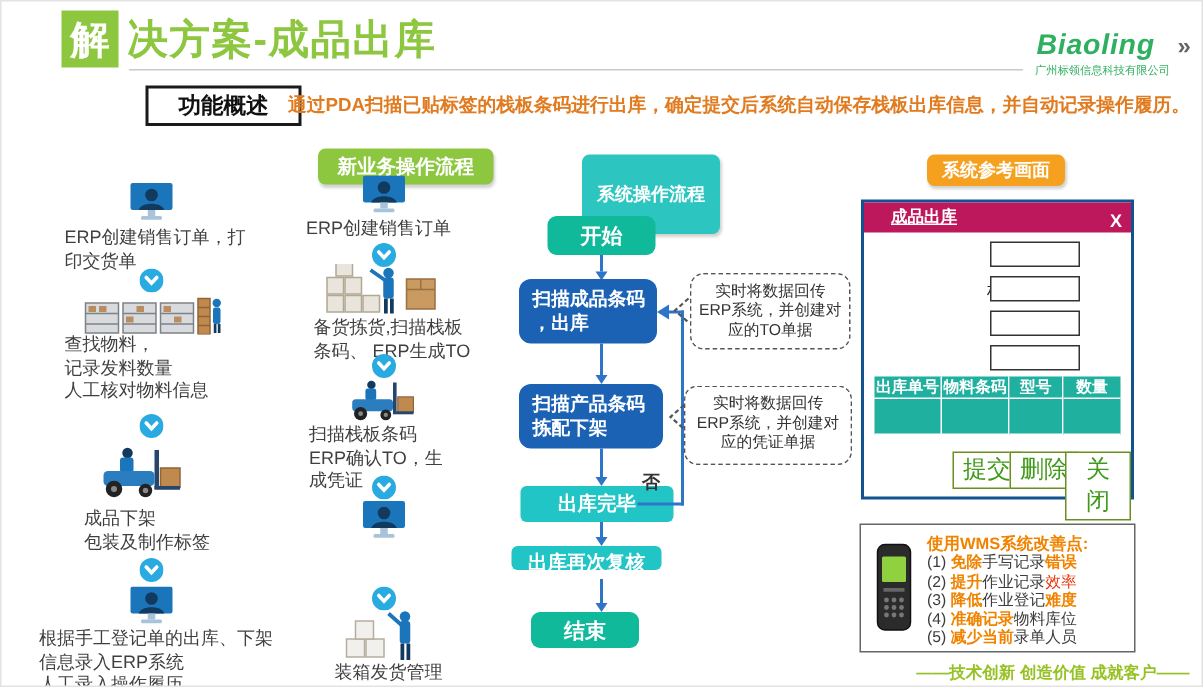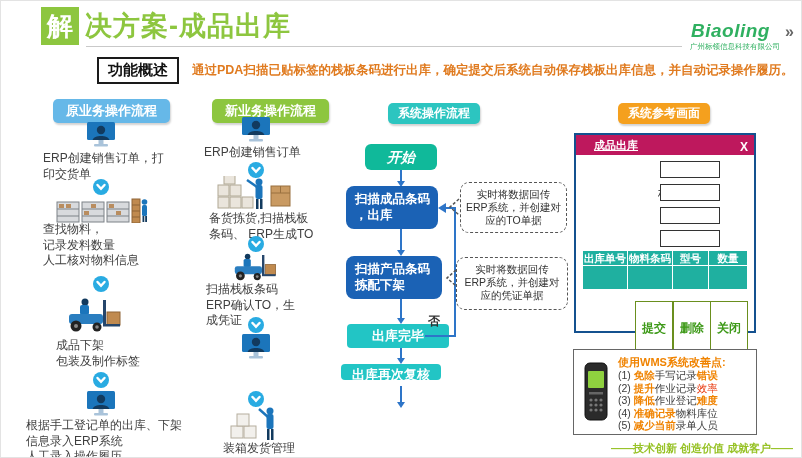--- a/index.html
+++ b/index.html
@@ -7,35 +7,35 @@
          font-family:"Liberation Sans","DejaVu Sans",sans-serif;border:1px solid #e3e3e3;box-sizing:border-box;}
   .abs{position:absolute;}
   
   .badge{left:40px;top:6px;width:38px;height:38px;background:#8dc63f;color:#fff;
          font-size:26px;font-weight:bold;text-align:center;line-height:38px;}
   .title{left:84px;top:7px;font-size:27px;font-weight:bold;color:#8dc63f;letter-spacing:1px;}
   .title-rule{left:85px;top:45px;width:596px;height:1px;background:#c9c9c9;}
   .logo{left:690px;top:19px;font-size:19px;font-weight:bold;font-style:italic;color:#2fb060;letter-spacing:.5px;}
   .logo-sub{left:689px;top:41px;font-size:7.5px;color:#2fb060;white-space:nowrap;}
   .logo-chev{left:784px;top:22px;font-size:16px;color:#666;font-weight:bold;}
-  .fn-label{left:96px;top:56px;border:2px solid #1a1a1a;background:#fff;padding:2px 9px;
+  .fn-label{left:96px;top:56px;border:2px solid #1a1a1a;background:#fff;padding:2px 20px;
             font-size:15px;font-weight:bold;color:#111;}
   .fn-text{left:191px;top:62px;width:606px;font-size:12.5px;font-weight:bold;color:#e07b20;line-height:15px;}
   
   .col-lbl{border-radius:5px;color:#fff;font-weight:bold;font-size:13px;padding:3px 13px;
            box-shadow:1px 2px 2px rgba(0,0,0,.18);}
   .lbl1{left:52px;top:98px;background:#66b8e8;}
   .lbl2{left:211px;top:98px;background:#8dc63f;}
-  .lbl3{left:387px;top:102px;background:#2cc5c0;font-size:12px;padding:2px 10px;}
+  .lbl3{left:387px;top:102px;background:#2cc5c0;font-size:12px;padding:18px 10px;}
   .lbl4{left:617px;top:102px;background:#f5a01e;font-size:12px;padding:2px 10px;}
   
   .step-text{font-size:12px;color:#3f3f3f;line-height:15.5px;white-space:pre-line;}
   
   .node{color:#fff;font-weight:bold;text-align:center;}
-  .n-term{background:#10b99a;border-radius:6px;font-size:14px;font-style:italic;}
+  .n-term{background:#10b99a;border-radius:6px;font-size:14px;}
   .n-blue{background:#1b62b5;border-radius:8px;font-size:12.5px;text-align:left;
           padding:6px 0 0 9px;line-height:15.5px;white-space:pre-line;box-sizing:border-box;}
   .n-teal{background:#22c5c5;border-radius:4px;font-size:13px;}
   .varrow{width:2px;background:#2e75c8;}
   .varrow::after{content:"";position:absolute;bottom:-6px;left:-3.5px;
                  border:4.5px solid transparent;border-top:6px solid #2e75c8;border-bottom:0;}
   .fb{background:#2e75c8;}
   .fb-head{width:0;height:0;border:5px solid transparent;border-right:8px solid #2e75c8;border-left:0;}
   .no-lbl{font-size:12px;font-weight:bold;color:#333;}
   .callout{border:1.6px dashed #555;border-radius:9px;font-size:10.5px;color:#333;
@@ -48,21 +48,21 @@
   .f-row{position:absolute;left:0;height:16px;}
   .f-lbl{position:absolute;left:16px;width:78px;text-align:right;font-size:11px;font-weight:normal;color:#222;top:2px;margin-left:32px;}
   .f-inp{position:absolute;left:84px;top:0;width:58px;height:15px;border:1px solid #333;background:#fff;}
   .tbl{position:absolute;left:7px;top:116px;width:164px;}
   .tbl-row{display:flex;}
   .tbl-cell{background:#1fb0a0;border-right:1px solid #fff;border-bottom:1px solid #fff;
             color:#fff;font-size:10.5px;font-weight:bold;text-align:center;line-height:15px;height:15px;box-sizing:border-box;}
   .tbl-cell.body{height:24px;}
   .w1{width:45px}.w2{width:45px}.w3{width:36px}.w4{width:38px;border-right:none;}
   .btn{position:absolute;top:166px;background:#fff;border:1px solid #6a8f1e;color:#3f9a1a;
-       font-size:12px;font-weight:bold;padding:18px 6px;cursor:default;}
+       font-size:16px;font-weight:normal;padding:1px 6px;cursor:default;}
   
   .imp-box{left:572px;top:348px;width:182px;height:84px;border:1px solid #666;background:#fff;}
   .imp-title{position:absolute;left:44px;top:5px;font-size:11px;font-weight:bold;color:#f08300;white-space:nowrap;}
   .imp-list{position:absolute;left:44px;top:19px;font-size:10.5px;line-height:12.6px;white-space:nowrap;}
   .c-d{color:#3c3c3c;}
   .c-o{color:#f08300;font-weight:bold;}
   .c-r{color:#e8380d;font-weight:normal;}
   .motto{right:8px;top:440px;font-size:11px;font-weight:bold;color:#97c226;}
 </style>
 </head>
@@ -72,21 +72,20 @@
 
   <div class="abs badge">解</div>
   <div class="abs title">决方案-成品出库</div>
   <div class="abs title-rule"></div>
   <div class="abs logo">Biaoling</div>
   <div class="abs logo-sub">广州标领信息科技有限公司</div>
   <div class="abs logo-chev">»</div>
   <div class="abs fn-label">功能概述</div>
   <div class="abs fn-text">通过PDA扫描已贴标签的栈板条码进行出库，确定提交后系统自动保存栈板出库信息，并自动记录操作履历。</div>
 
-  <div class="abs col-lbl lbl1">原业务操作流程</div>
   <div class="abs col-lbl lbl2">新业务操作流程</div>
   <div class="abs col-lbl lbl3">系统操作流程</div>
   <div class="abs col-lbl lbl4">系统参考画面</div>
 
   <div class="abs" style="left:85px;top:121px;">
     <svg width="30" height="26" viewBox="0 0 30 26">
         <rect x="1" y="0" width="28" height="18" rx="1.5" fill="#1b75bb"></rect>
         <circle cx="15" cy="8" r="4.2" fill="#123a5e"></circle>
         <path d="M6.5 18 C8 12.5 22 12.5 23.5 18 Z" fill="#123a5e"></path>
         <rect x="12.5" y="18" width="5" height="4" fill="#a9c3da"></rect>
@@ -281,20 +280,21 @@
   <div class="abs node n-blue" style="left:345px;top:185px;width:92px;height:43px;">扫描成品条码
 ，出库</div>
   <div class="abs varrow" style="left:399px;top:228px;height:21px;"></div>
   <div class="abs node n-blue" style="left:345px;top:255px;width:96px;height:43px;">扫描产品条码
 拣配下架</div>
   <div class="abs varrow" style="left:399px;top:298px;height:19px;"></div>
   <div class="abs node n-teal" style="left:346px;top:323px;width:102px;height:24px;line-height:24px;">出库完毕</div>
   <div class="abs varrow" style="left:399px;top:347px;height:10px;"></div>
   <div class="abs node n-teal" style="left:340px;top:363px;width:100px;height:16px;line-height:22px;">出库再次复核</div>
   <div class="abs varrow" style="left:399px;top:385px;height:16px;"></div>
+  <div class="abs node n-term" style="left:353px;top:407px;width:72px;height:24px;line-height:24px;">结束</div>
 
   <div class="abs fb" style="left:424px;top:334px;width:31px;height:2px;"></div>
   <div class="abs fb" style="left:453px;top:206px;width:2px;height:130px;"></div>
   <div class="abs fb" style="left:445px;top:206px;width:10px;height:2px;"></div>
   <div class="abs fb-head" style="left:437px;top:202px;"></div>
   <div class="abs no-lbl" style="left:427px;top:312px;">否</div>
 
   <div class="abs" style="left:447px;top:197px;">
     <svg width="13" height="18">
         <polyline points="11,1 2,9 11,17" fill="none" stroke="#555" stroke-width="1.5" stroke-dasharray="3,2"></polyline>

